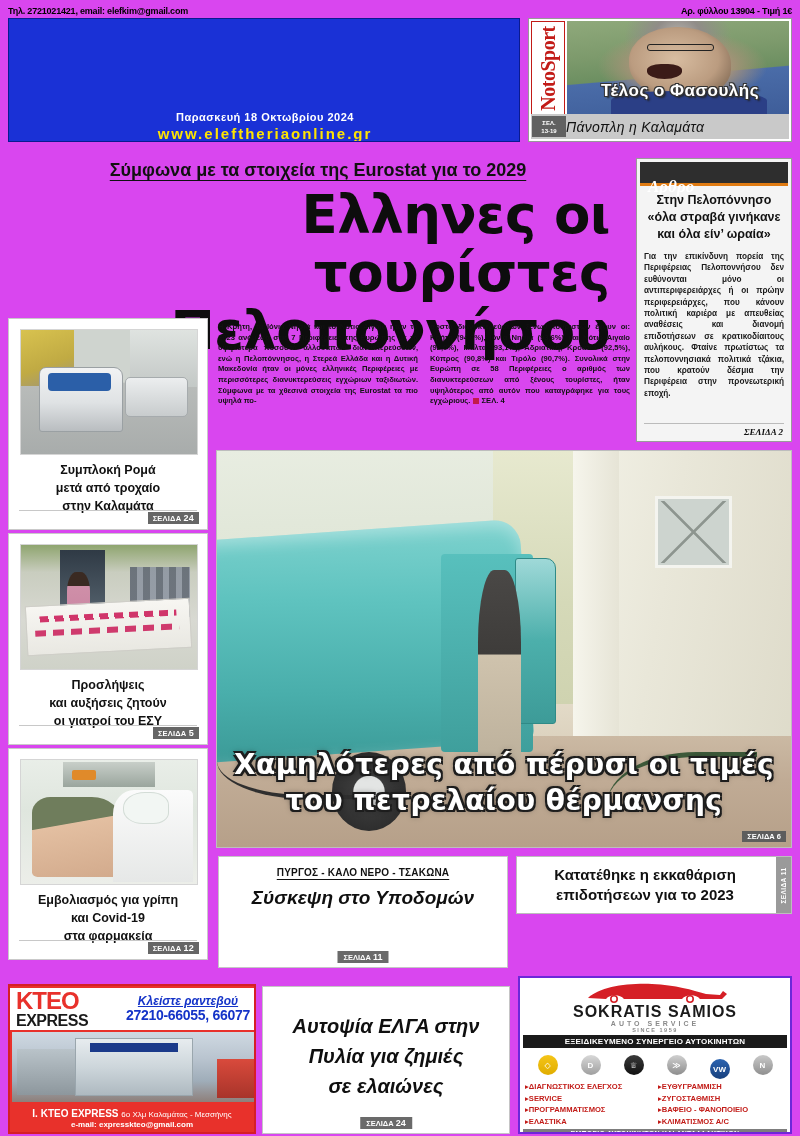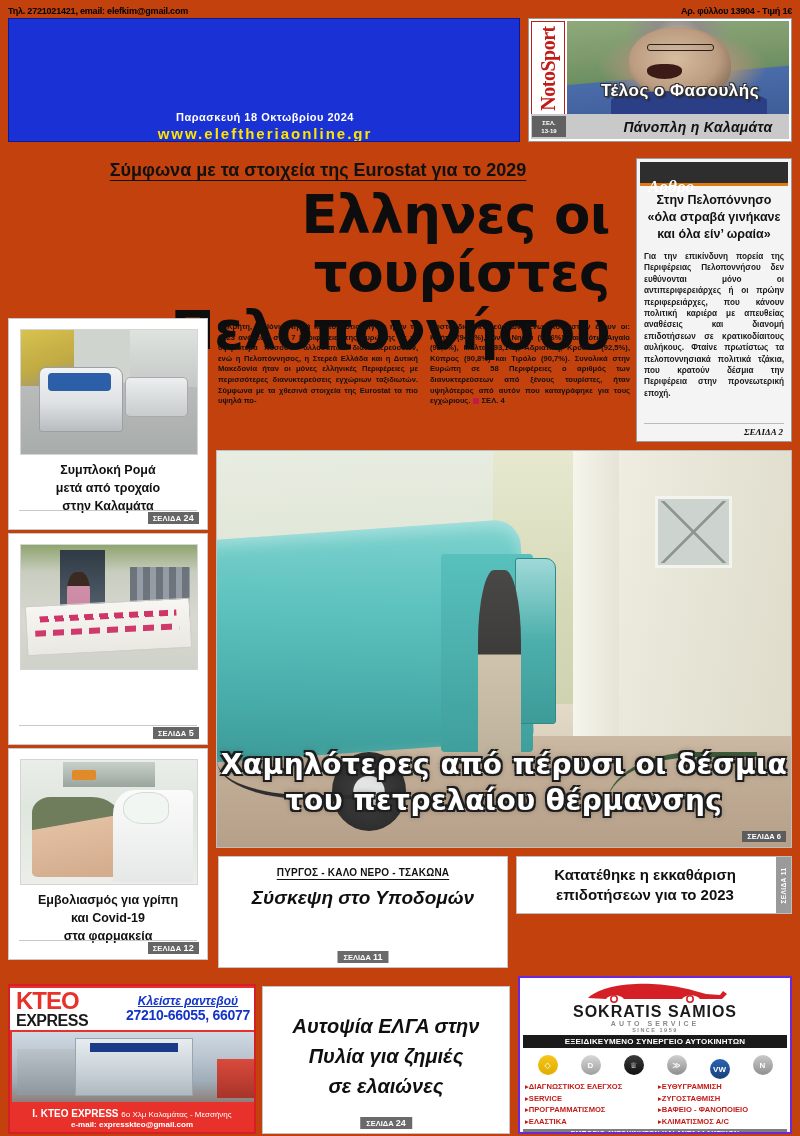--- a/index.html
+++ b/index.html
@@ -2,21 +2,21 @@
 <html><head>
 <meta charset="utf-8">
 <style>
   * { box-sizing: border-box; margin: 0; padding: 0; }
   html, body {
     width: 800px; height: 1136px;
     background: #ffffff;
     font-family: "Liberation Sans", "DejaVu Sans", sans-serif;
     overflow: hidden;
   }
-  .page { position: relative; width: 800px; height: 1136px; background: #c2410c; }
+  .page { position: relative; width: 800px; height: 1136px; background: #d946ef; }
 
   
   .topbar {
     position: absolute; left: 8px; top: 4px; width: 784px; height: 14px;
     display: flex; justify-content: space-between; align-items: center;
     font-size: 9px; font-weight: bold; color: #000; letter-spacing: -0.2px;
   }
 
   
   .masthead {
@@ -92,22 +92,22 @@
   .noto-strip {
     position: absolute; left: 2px; bottom: 2px; right: 2px; height: 25px;
     background: #c9c9c9; display: flex; align-items: center;
   }
   .noto-pagebadge {
     width: 34px; height: 21px; margin-left: 1px; background: #616161; color: #fff;
     font-size: 6px; font-weight: bold; line-height: 8px;
     display: flex; flex-direction: column; align-items: center; justify-content: center;
   }
   .noto-subline {
-    flex: 1; text-align: center; font-size: 14px; font-weight: bold;
-    font-style: italic; color: #111; letter-spacing: 0.3px; padding-left: 41px;
+    flex: 1; font-size: 14px; font-weight: normal;
+    font-style: italic; color: #111; letter-spacing: 0.3px;
   }
 
   
   .kicker {
     position: absolute; left: 8px; top: 160px; width: 620px; text-align: center;
     font-size: 18px; font-weight: bold; color: #111;
     text-decoration: underline; text-underline-offset: 4px;
   }
   .lead-headline {
     position: absolute; left: 8px; top: 186px; width: 620px;
@@ -611,20 +611,25 @@
   </div>
 
   <div class="teaser t2">
     <div class="teaser-photo">
       <div class="ph-protest">
         <div class="door"></div>
         <div class="ppl"></div>
         <div class="woman"></div>
         <div class="banner"></div>
       </div>
+    </div>
+    <div class="teaser-caption">
+      <div>Προσλήψεις</div>
+      <div>και αυξήσεις ζητούν</div>
+      <div>οι γιατροί του ΕΣΥ</div>
     </div>
     <div class="teaser-rule"></div>
     <div class="pagebadge">
       <span>ΣΕΛΙΔΑ</span>
       <b>5</b>
     </div>
   </div>
 
   <div class="teaser t3">
     <div class="teaser-photo">
@@ -656,21 +661,21 @@
     <div class="mp-column"></div>
     <div class="mp-ground"></div>
     <div class="mp-tank"></div>
     <div class="mp-cab"></div>
     <div class="mp-door"></div>
     <div class="mp-person"></div>
     <div class="mp-wheel"></div>
     <div class="mp-hose"></div>
     <div class="mp-hose2"></div>
     <div class="mp-headline">
-      <div>Χαμηλότερες από πέρυσι οι δέσμια</div>
+      <div>Χαμηλότερες από πέρυσι οι τιμές</div>
       <div>του πετρελαίου θέρμανσης</div>
     </div>
     <div class="mp-page">ΣΕΛΙΔΑ 6</div>
   </div>
 
   <div class="box-pyrgos">
     <div class="box-kicker">ΠΥΡΓΟΣ - ΚΑΛΟ ΝΕΡΟ - ΤΣΑΚΩΝΑ</div>
     <div class="box-title">
       <div>Σύσκεψη στο Υποδομών</div>
     </div>

